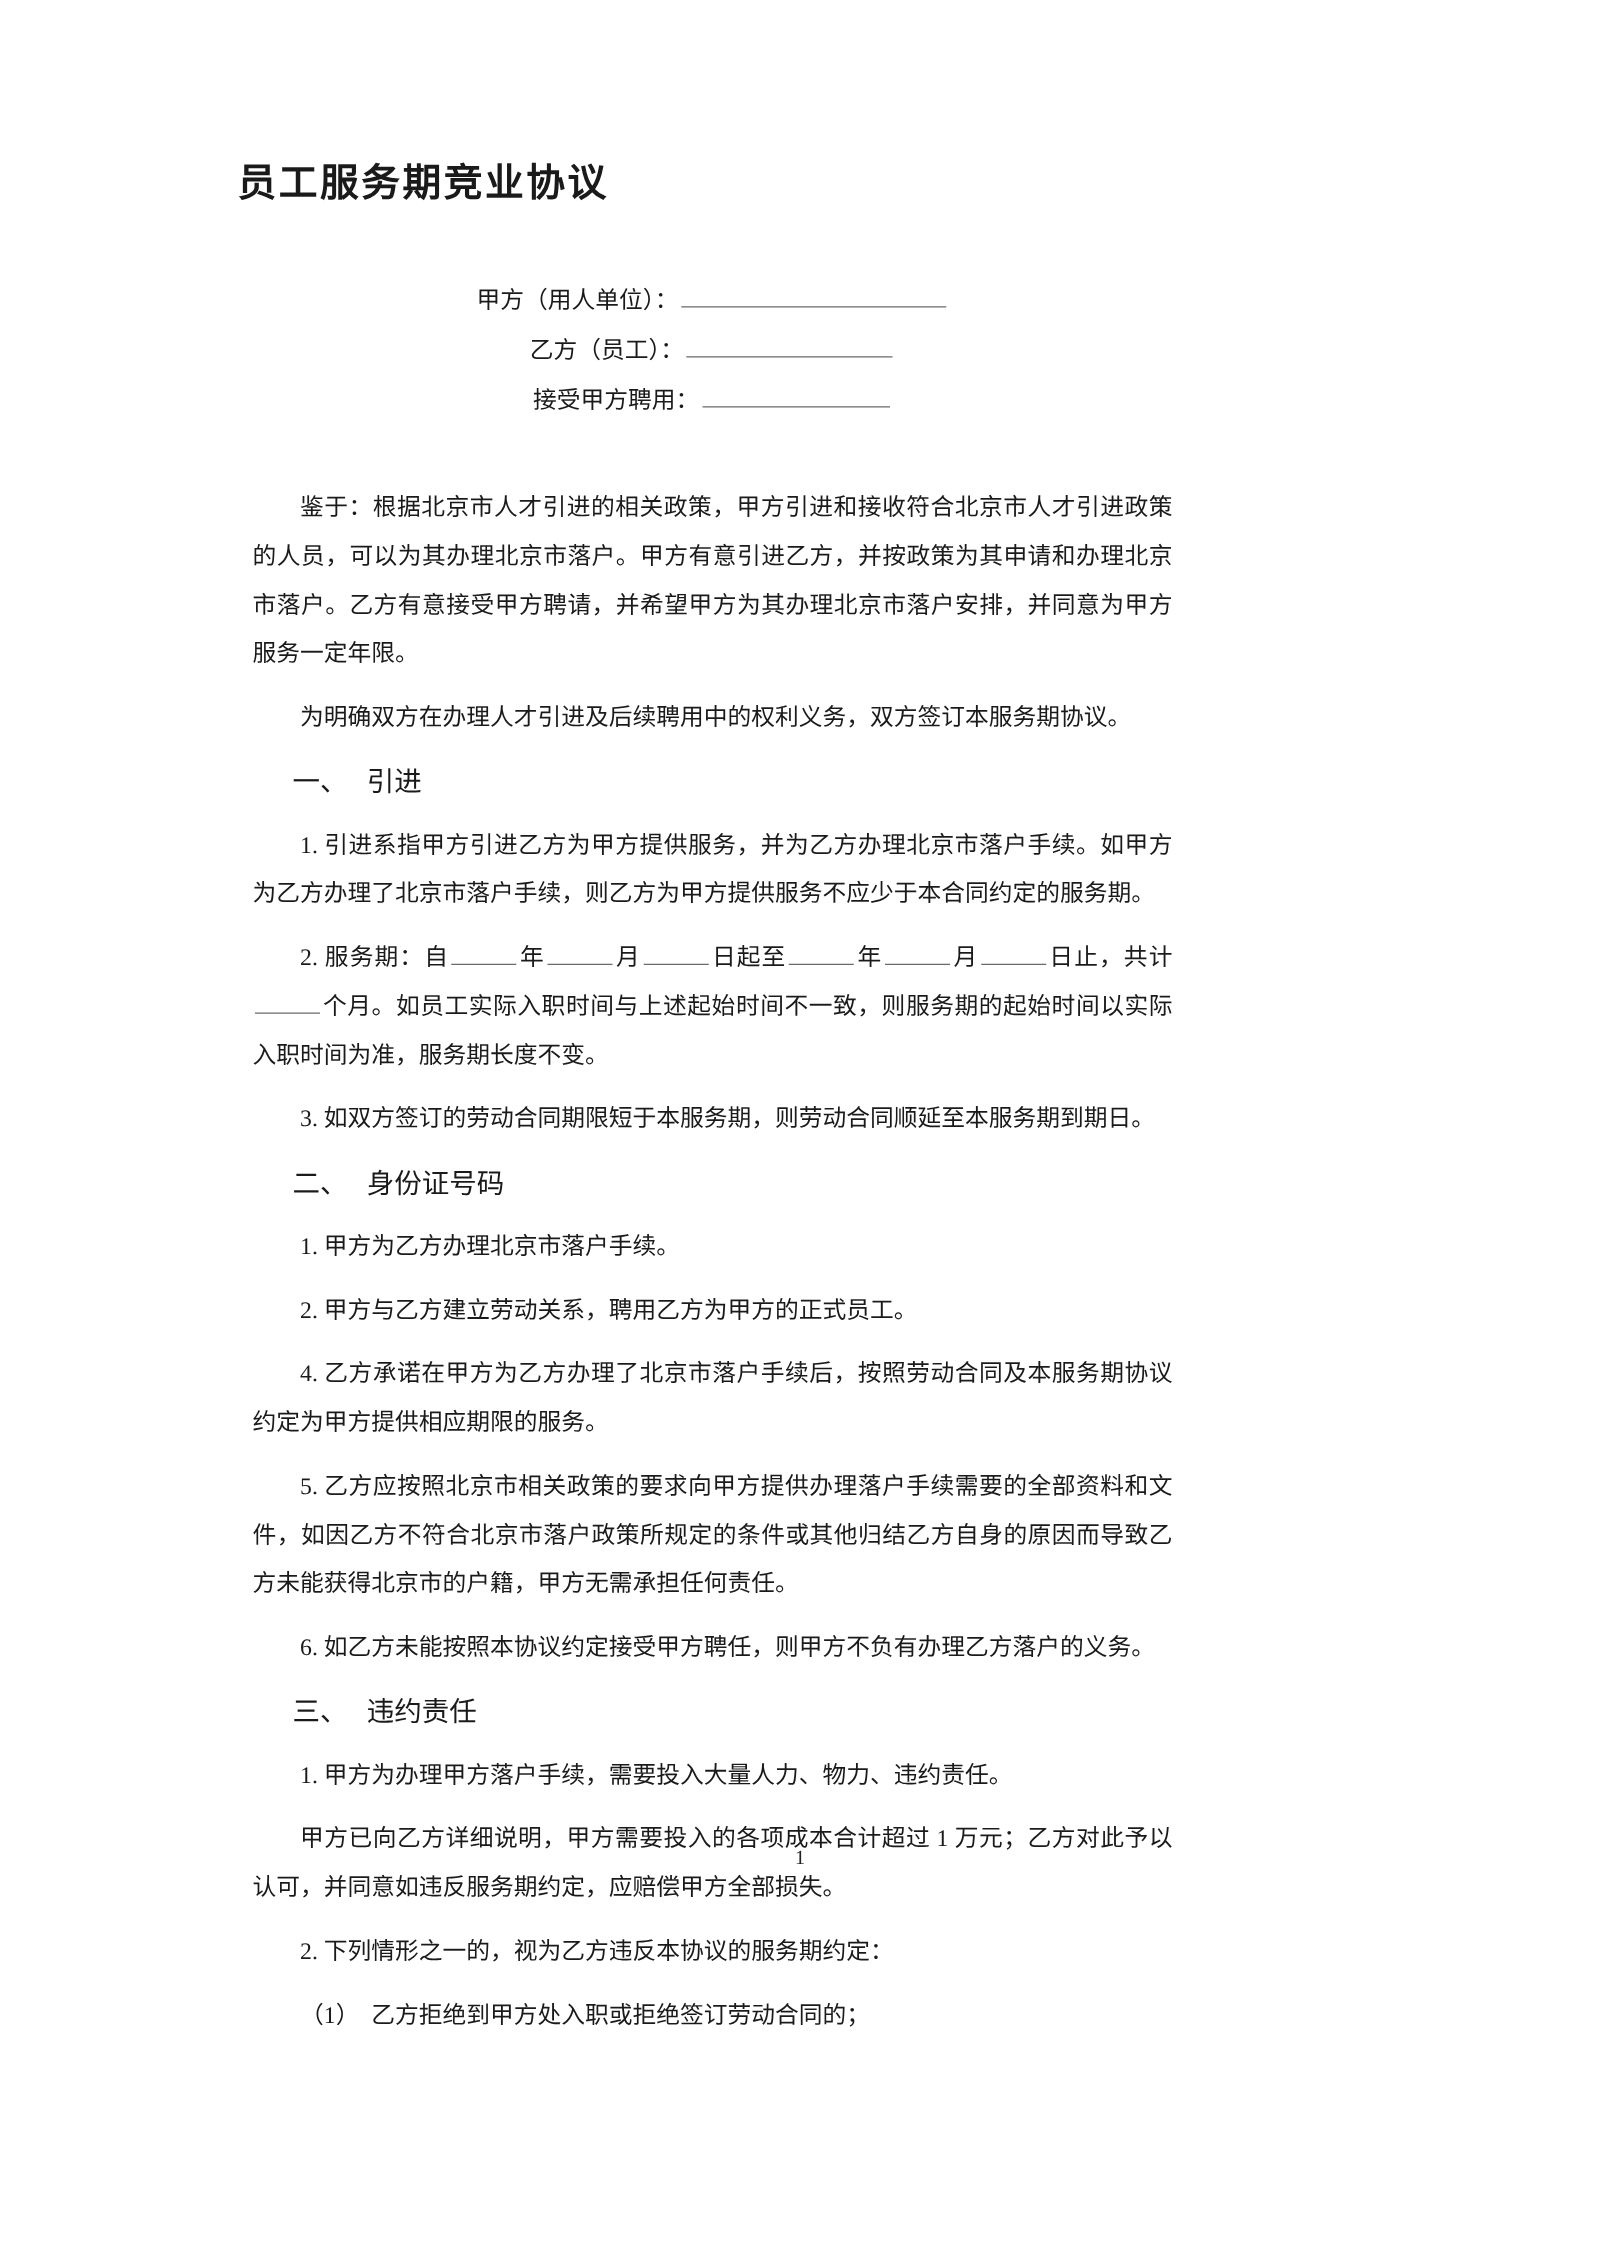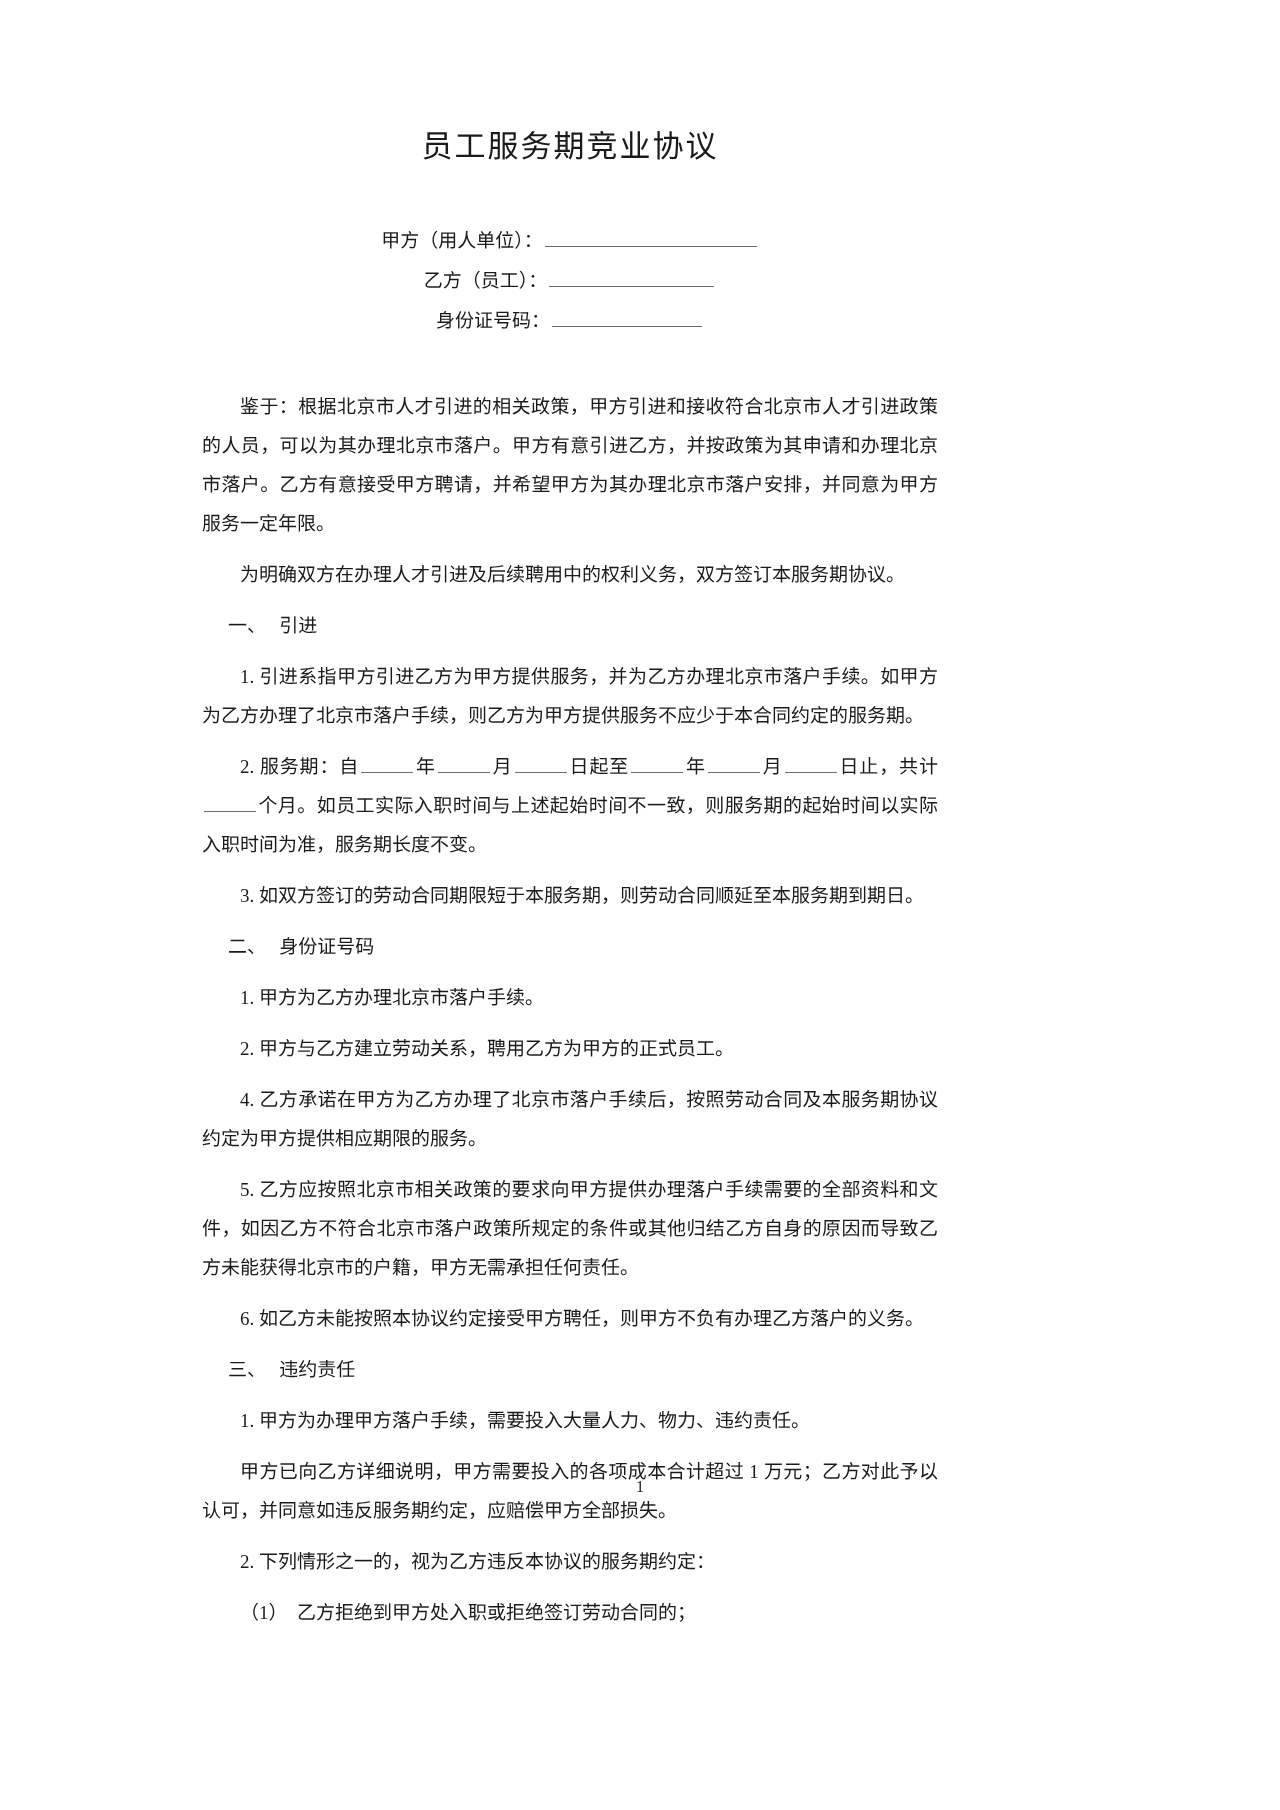--- a/index.html
+++ b/index.html
@@ -22,23 +22,23 @@
     padding: 0;
     overflow: hidden;
   }
   .page-body {
     position: absolute;
     left: 190px;
     top: 0;
     width: 760px;
   }
   .doc-title {
-    text-align: center;
+    text-align: left;
     font-size: 31px;
-    font-weight: normal;
+    font-weight: bold;
     letter-spacing: 2px;
     margin: 0;
     padding-top: 128px;
     padding-bottom: 0;
     line-height: 1.2;
     font-family: "Liberation Sans", "DejaVu Sans", sans-serif;
   }
   .party-block {
     margin-top: 56px;
   }
@@ -65,21 +65,21 @@
   }
   p.para {
     font-size: 19px;
     line-height: 39px;
     margin: 12px;
     text-align: justify;
     text-justify: inter-ideograph;
     text-indent: 2em;
   }
   p.heading {
-    font-size: 19px;
+    font-size: 22px;
     line-height: 39px;
     margin: 0;
     text-indent: 2em;
   }
   p.heading .h-num {
     margin-right: 0.7em;
   }
   .page-number {
     position: absolute;
     left: 0;
@@ -100,21 +100,21 @@
     <h1 class="doc-title">员工服务期竞业协议</h1>
 
     <div class="party-block">
       <div class="party-line">
         <span>甲方（用人单位）：</span><span class="blank blank-xl"></span>
       </div>
       <div class="party-line">
         <span>乙方（员工）：</span><span class="blank blank-lg"></span>
       </div>
       <div class="party-line">
-        <span>身份证号码：</span><span class="blank blank-md"></span>
+        <span>接受甲方聘用：</span><span class="blank blank-md"></span>
       </div>
     </div>
 
     <div class="body-block">
 
       <p class="para">鉴于：根据北京市人才引进的相关政策，甲方引进和接收符合北京市人才引进政策的人员，可以为其办理北京市落户。甲方有意引进乙方，并按政策为其申请和办理北京市落户。乙方有意接受甲方聘请，并希望甲方为其办理北京市落户安排，并同意为甲方服务一定年限。</p>
       <p class="para">为明确双方在办理人才引进及后续聘用中的权利义务，双方签订本服务期协议。</p>
 
       <p class="heading"><span class="h-num">一、</span><span>引进</span></p>
 

